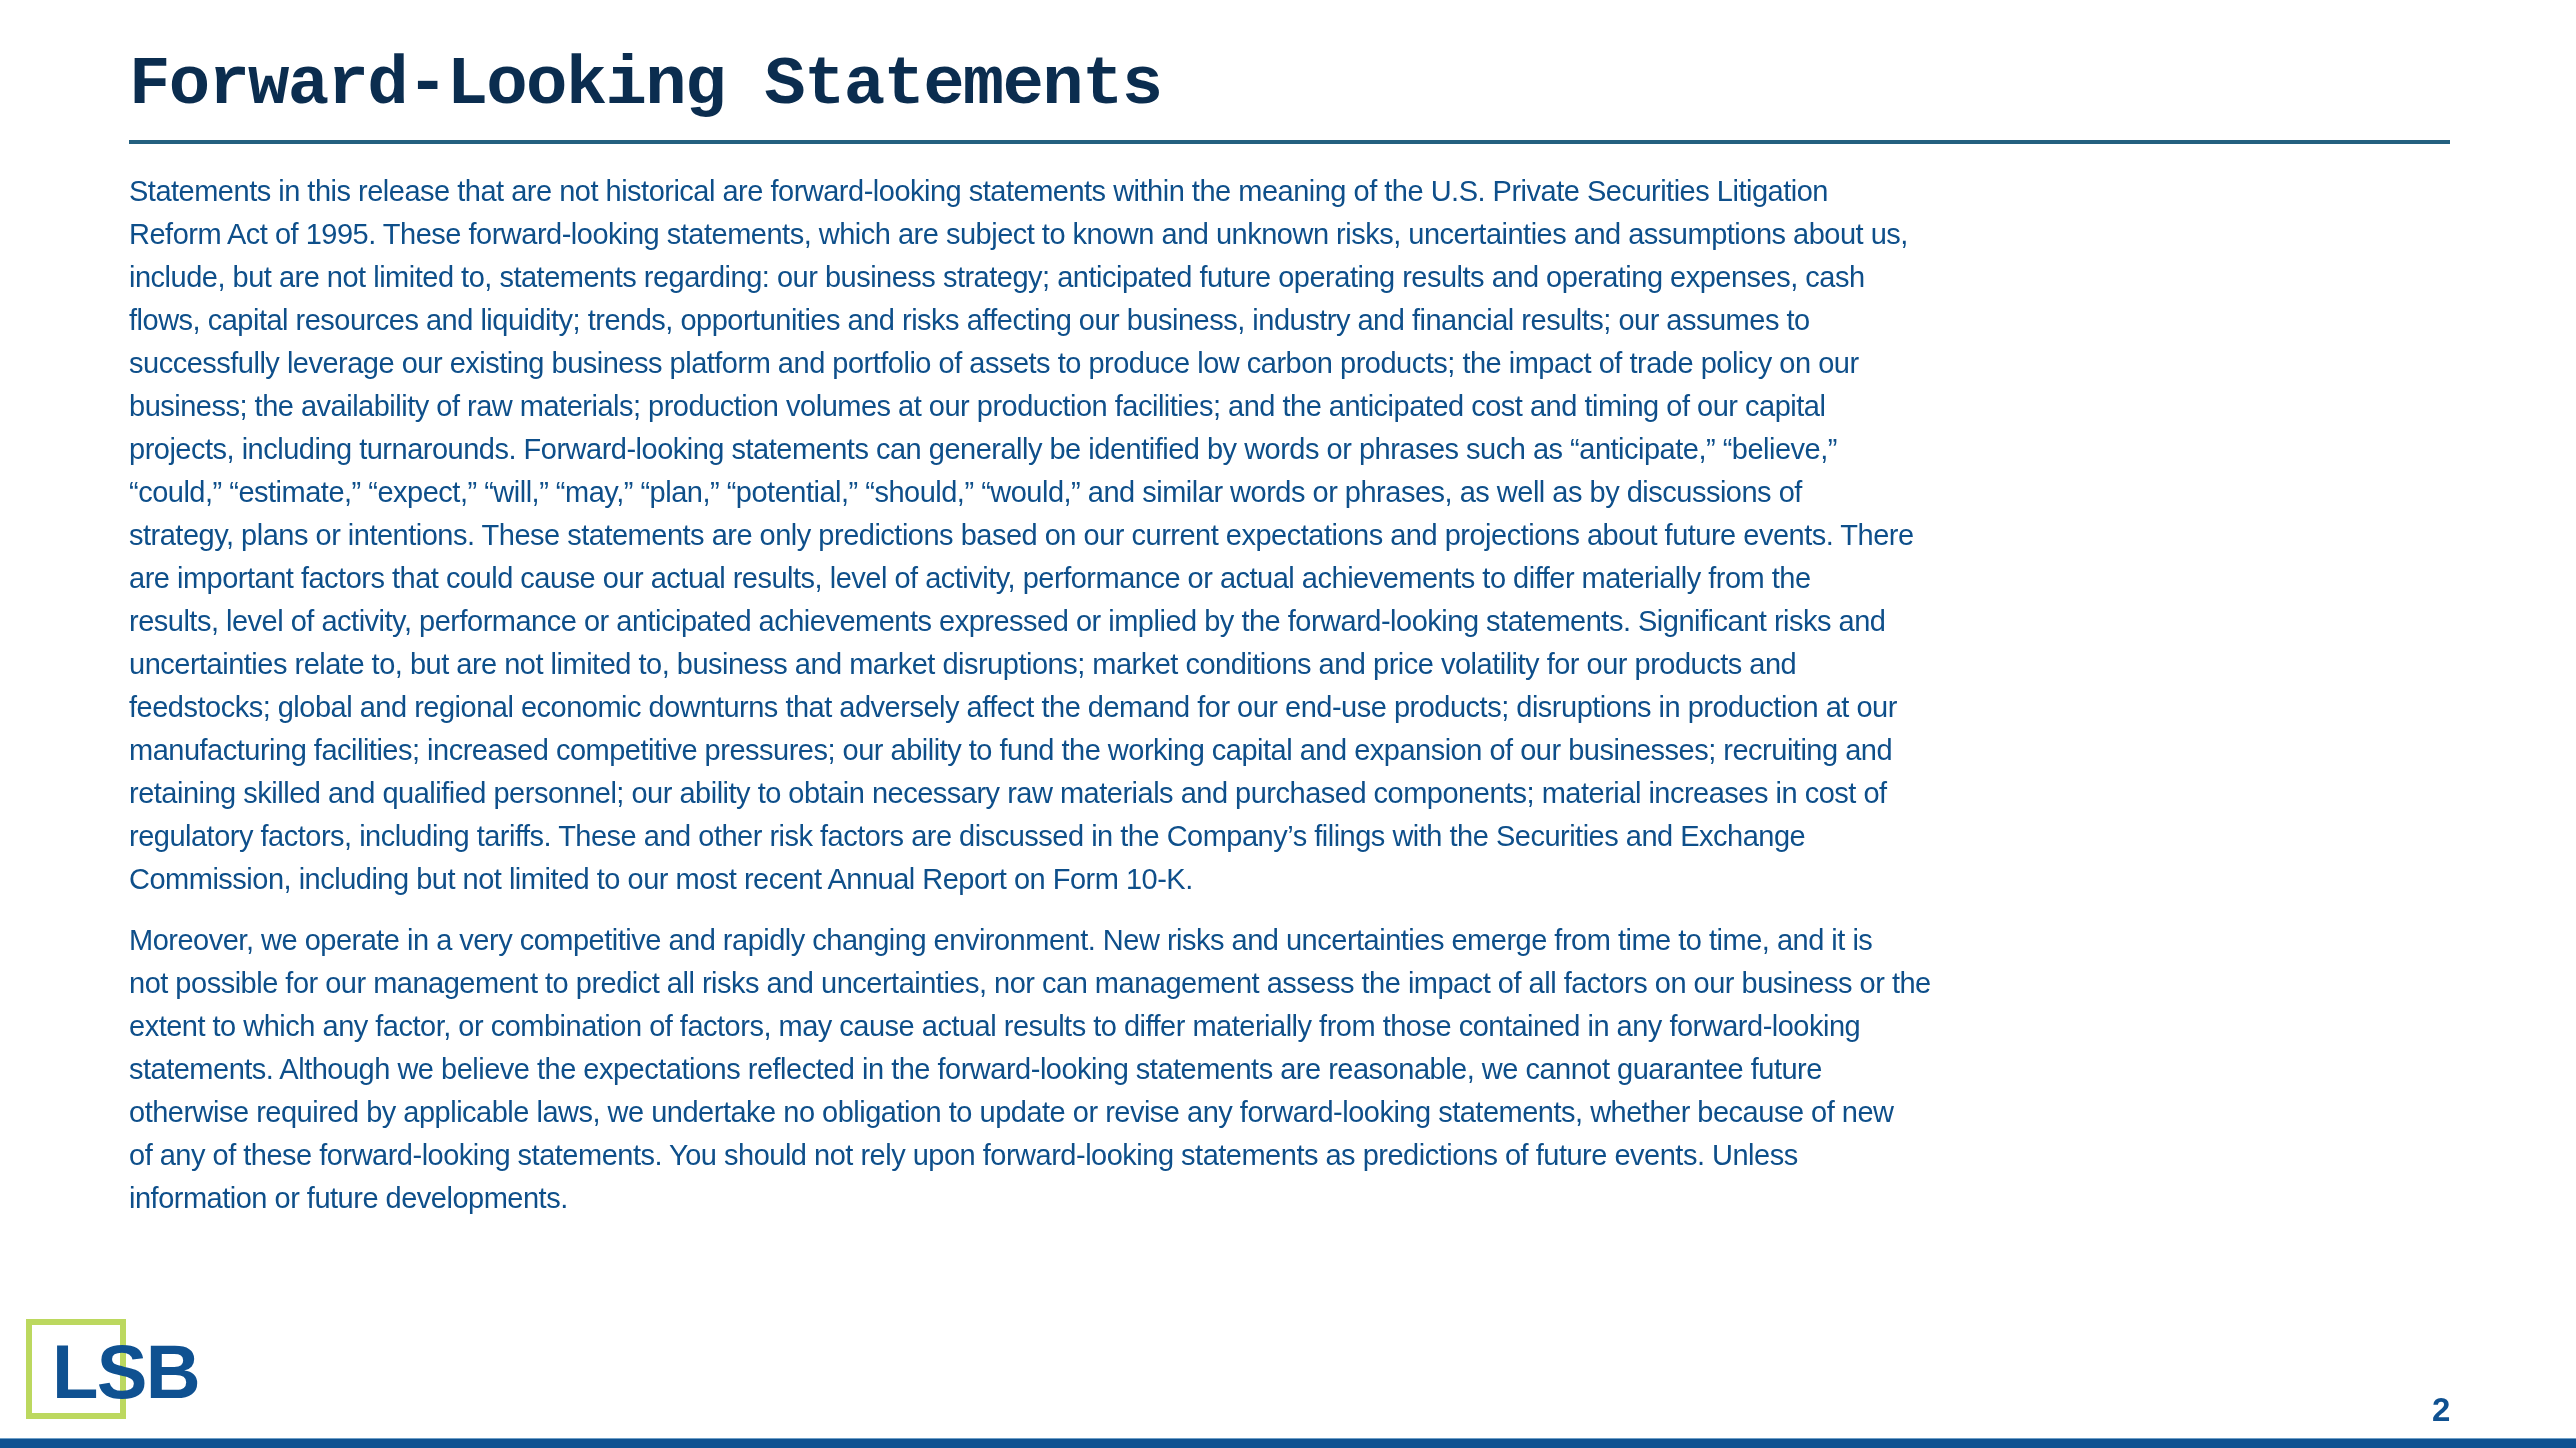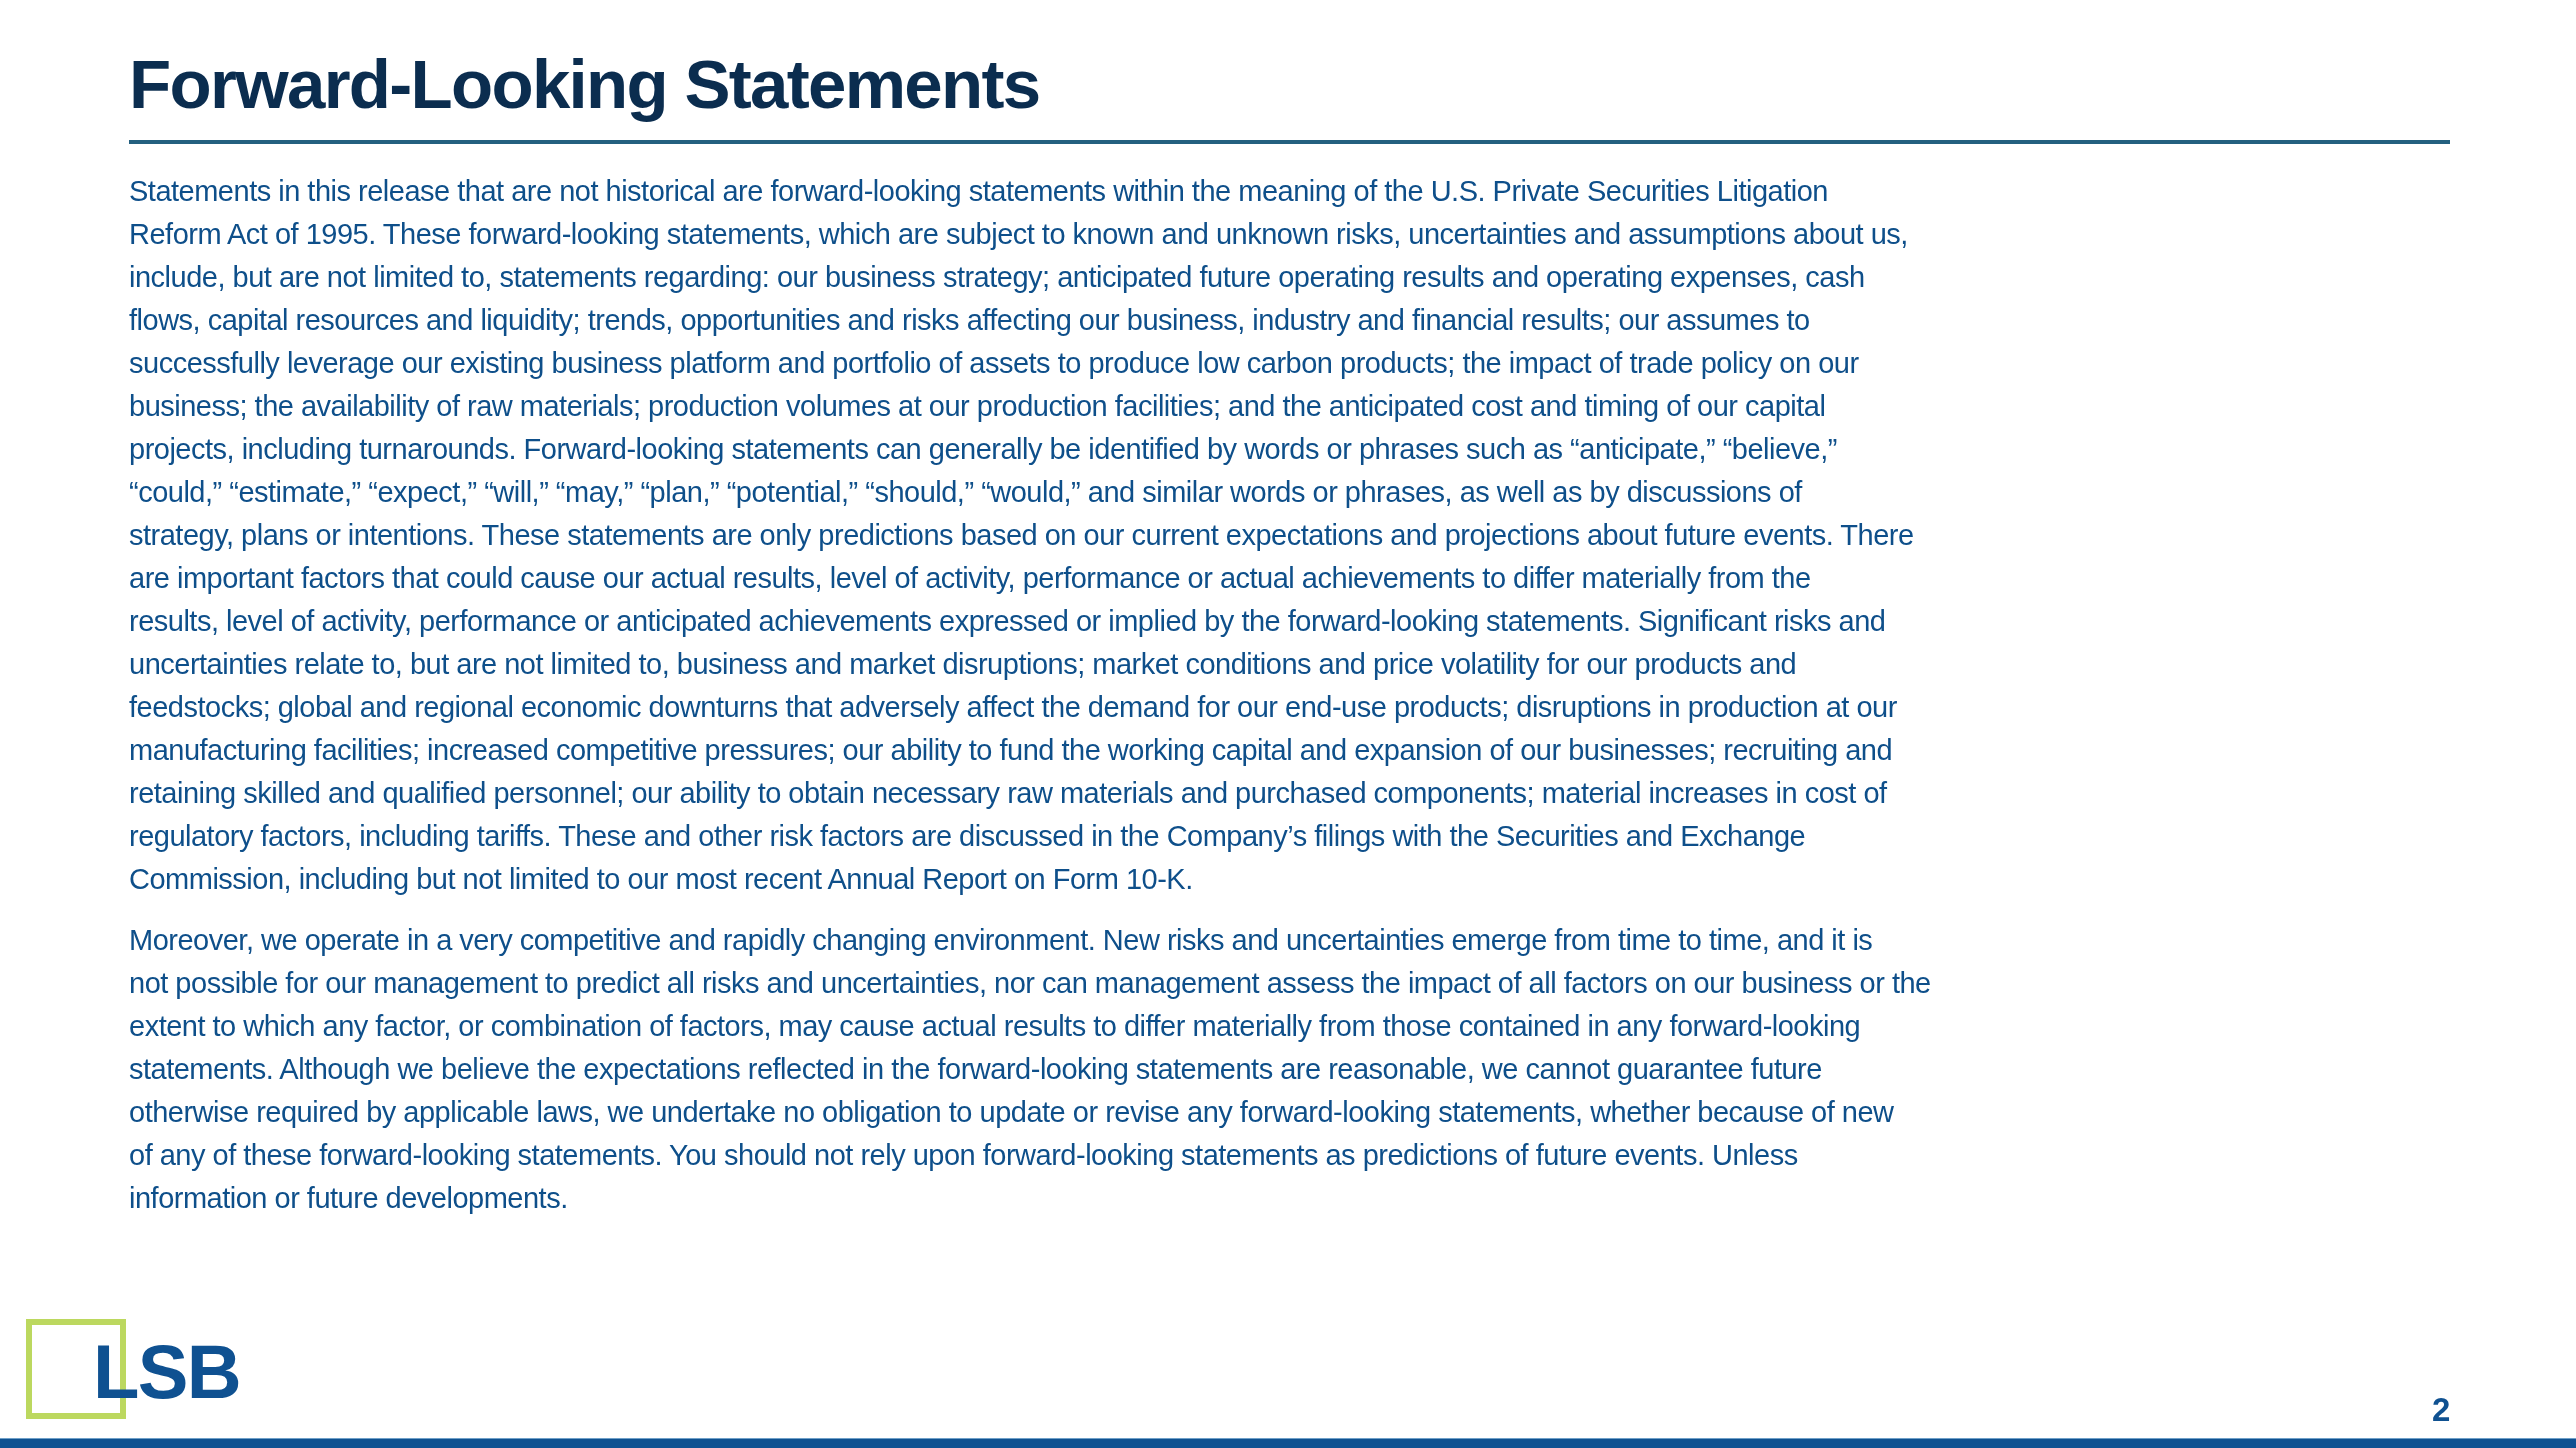--- a/index.html
+++ b/index.html
@@ -3,21 +3,21 @@
 <meta charset="utf-8">
 <style>
   html, body { margin: 0; padding: 0; }
   body {
     width: 2576px; height: 1449px; position: relative; overflow: hidden;
     background: #ffffff;
     font-family: "Liberation Sans", "DejaVu Sans", sans-serif;
   }
   .title {
     position: absolute; left: 129px; top: 38px;
-    font-family: Liberation Sans, sans-serif;
+    font-family: Liberation Mono, monospace;
     font-weight: bold; font-size: 69px; letter-spacing: -1.7px;
     color: #0b2d4f; line-height: 94px; white-space: nowrap;
   }
   .title-rule {
     position: absolute; left: 129px; top: 140px; width: 2321px; height: 4.3px;
     background: #24607f;
   }
   .body-text {
     position: absolute; left: 129px; top: 170px; width: 2396px;
     color: #0e4f8a; font-size: 29px; line-height: 43px;
@@ -29,21 +29,21 @@
   .logo {
     position: absolute; left: 26px; top: 1319px; width: 197px; height: 103px;
   }
   .logo-box {
     position: absolute; left: 0; top: 0; width: 88px; height: 88px;
     border: 6.9px solid #bcd85f; box-sizing: content-box;
   }
   .logo-text {
     position: absolute; left: 26px; top: 13.7px;
     font-family: "Liberation Sans", sans-serif; font-weight: bold;
-    font-size: 76px; line-height: 77px; color: #0f5191; letter-spacing: -1.7px; margin-left: 41px;
+    font-size: 76px; line-height: 77px; color: #0f5191; letter-spacing: -1.7px;
   }
   .page-number {
     position: absolute; left: 2432px; top: 1393px;
     font-family: "Liberation Sans", sans-serif; font-weight: bold;
     font-size: 33px; color: #0f5191; line-height: 34px;
   }
   .bottom-bar {
     position: absolute; left: 0; top: 1438px; width: 2576px; height: 10.3px;
     background: #0f5191; border-top: 0.9px solid #6fa0c8;
   }

